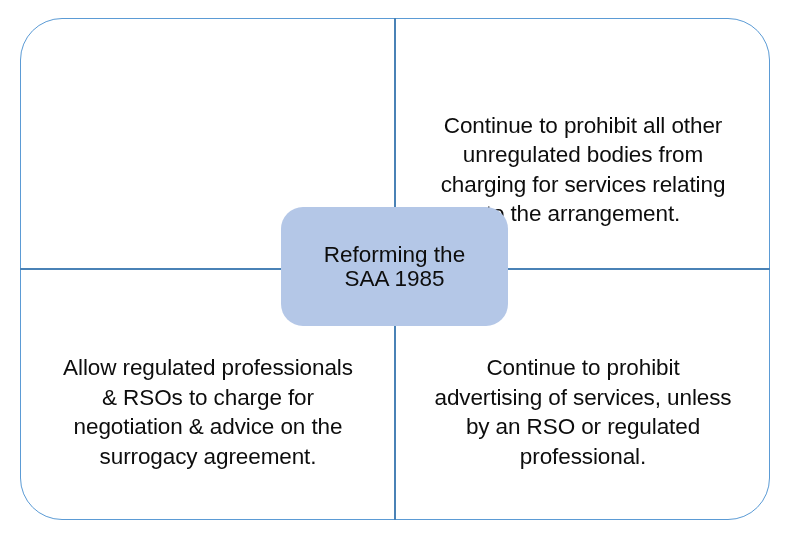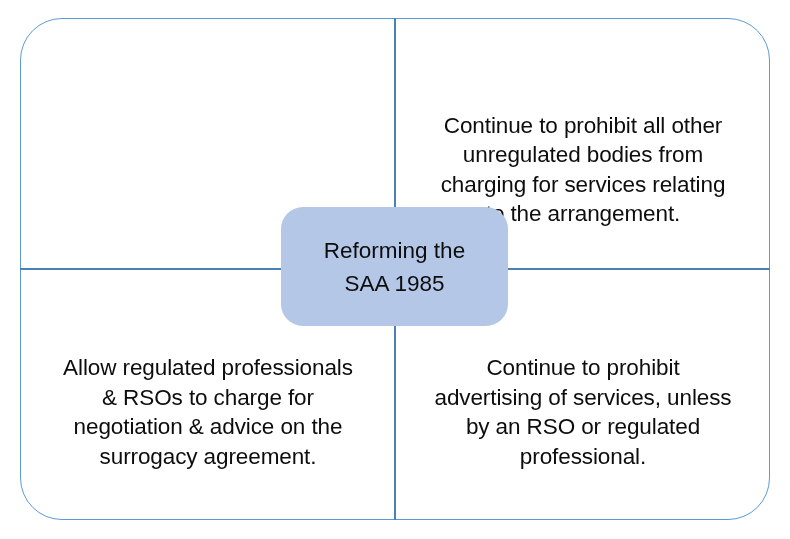--- a/index.html
+++ b/index.html
@@ -108,21 +108,21 @@
     height: 119px;
     box-sizing: border-box;
     background: #b4c7e7;
     border-radius: 22px;
     display: flex;
     align-items: center;
     justify-content: center;
     text-align: center;
     color: #0d0d0d;
     font-size: 22.5px;
-    line-height: 33px;
+    line-height: 24px;
     white-space: pre-line;
   }
 </style>
 </head>
 <body>
 
 <div id="diagram-root">
 
   <div class="frame"></div>
 

